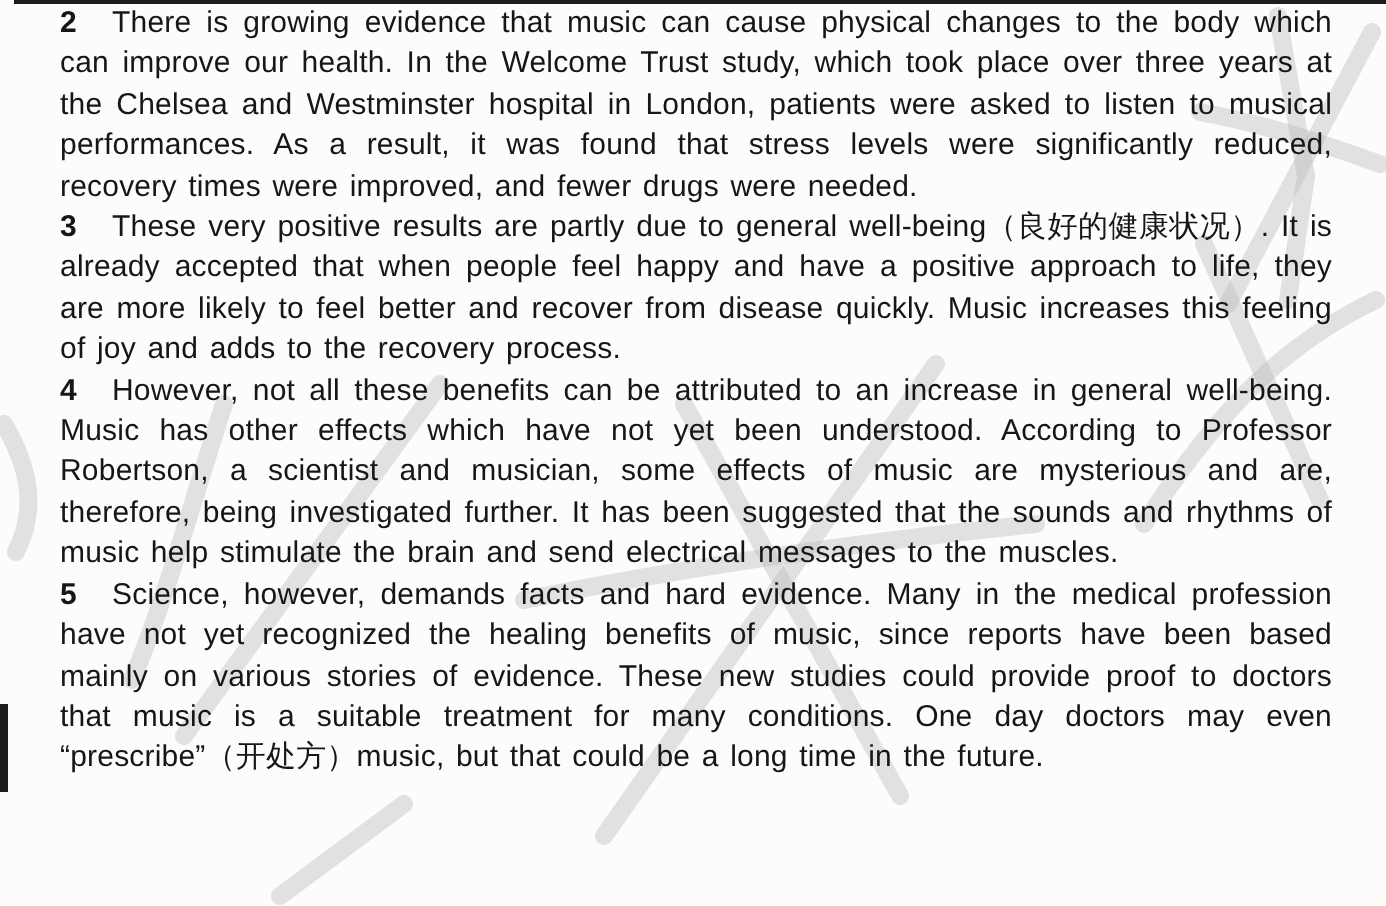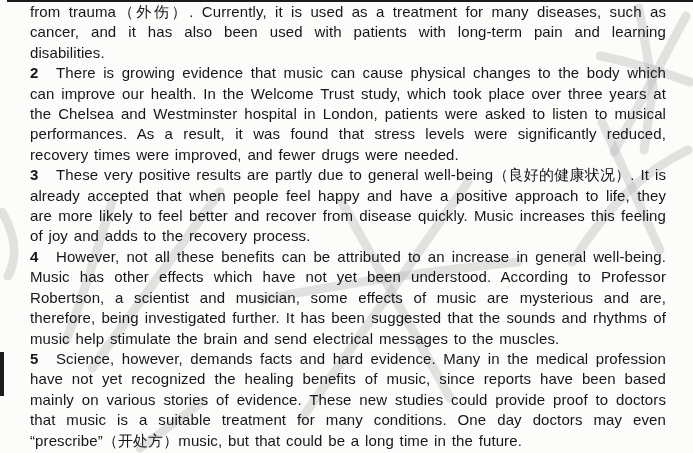--- a/index.html
+++ b/index.html
@@ -69,23 +69,20 @@
     <path d="M 112 202 C 94 258 82 302 66 340"></path>
     <path d="M 2 212 C 16 236 18 256 8 276"></path>
     <path d="M 140 448 L 202 402"></path>
   </svg>
 
   <div class="scan-top-border"></div>
   <div class="scan-left-bar"></div>
 
   <div class="text-block">
     <p>
-      <span class="pnum"></span><span>from trauma（外伤）. Currently, it is used as a treatment for many diseases, such as cancer, and it has also been used with patients with long-term pain and learning disabilities.</span>
-    </p>
-    <p>
       <span class="pnum">2</span><span>There is growing evidence that music can cause physical changes to the body which can improve our health. In the Welcome Trust study, which took place over three years at the Chelsea and Westminster hospital in London, patients were asked to listen to musical performances. As a result, it was found that stress levels were significantly reduced, recovery times were improved, and fewer drugs were needed.</span>
     </p>
     <p>
       <span class="pnum">3</span><span>These very positive results are partly due to general well-being（良好的健康状况）. It is already accepted that when people feel happy and have a positive approach to life, they are more likely to feel better and recover from disease quickly. Music increases this feeling of joy and adds to the recovery process.</span>
     </p>
     <p>
       <span class="pnum">4</span><span>However, not all these benefits can be attributed to an increase in general well-being. Music has other effects which have not yet been understood. According to Professor Robertson, a scientist and musician, some effects of music are mysterious and are, therefore, being investigated further. It has been suggested that the sounds and rhythms of music help stimulate the brain and send electrical messages to the muscles.</span>
     </p>
     <p>
       <span class="pnum">5</span><span>Science, however, demands facts and hard evidence. Many in the medical profession have not yet recognized the healing benefits of music, since reports have been based mainly on various stories of evidence. These new studies could provide proof to doctors that music is a suitable treatment for many conditions. One day doctors may even “prescribe”（开处方）music, but that could be a long time in the future.</span>

